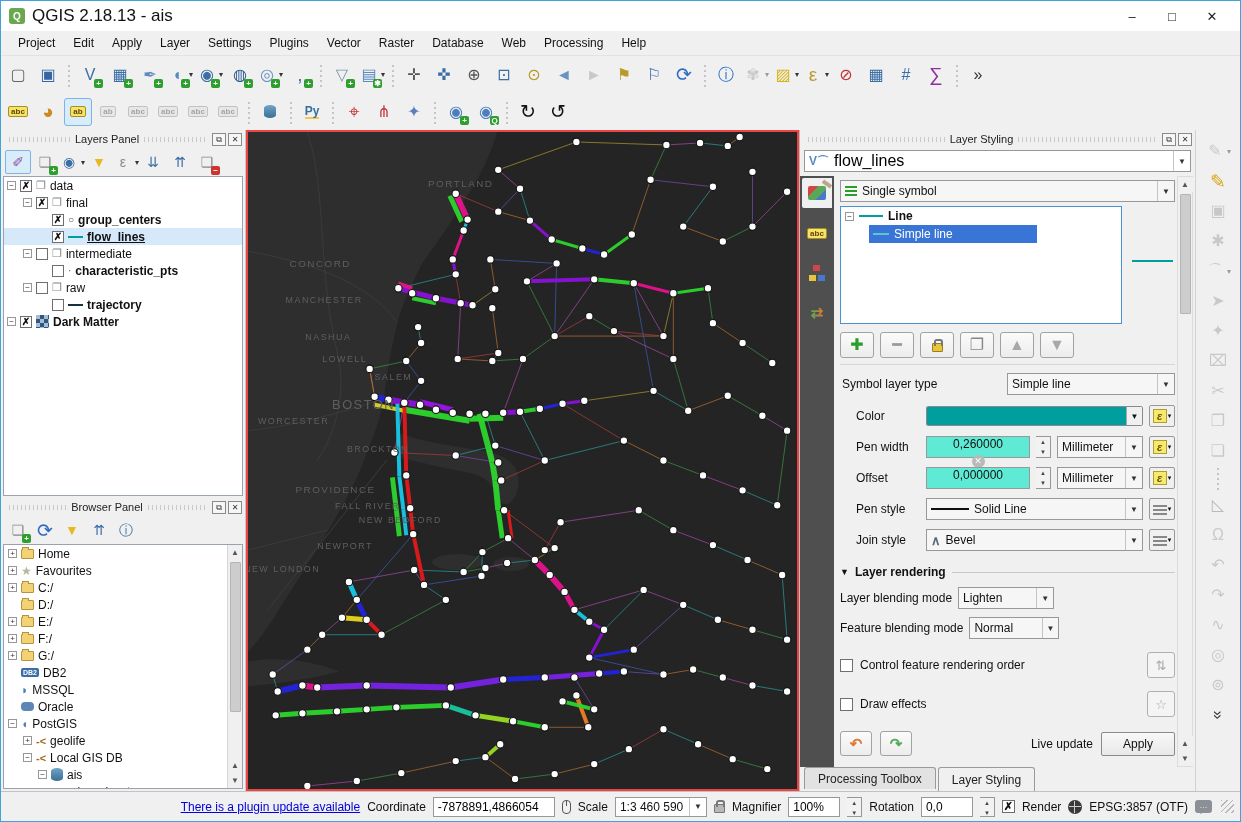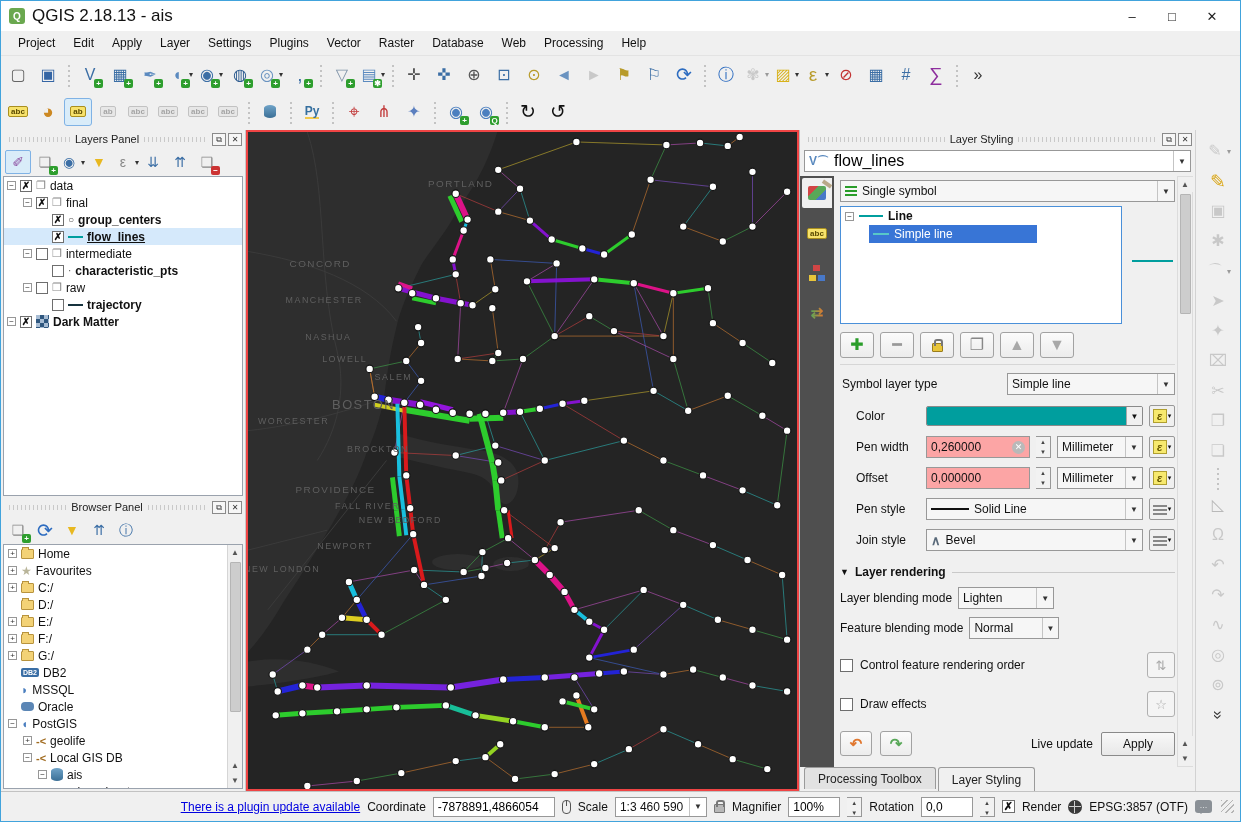--- a/index.html
+++ b/index.html
@@ -91,21 +91,21 @@
   .symbtns{display:flex;gap:6px;margin:8px 0 6px 0;}
   .sbt{width:34px;height:26px;border:1px solid #a2a2a2;border-radius:3px;background:linear-gradient(#fbfbfb,#ececec);display:flex;align-items:center;justify-content:center;font-size:13px;}
   .hr{border-top:1px solid #d6d6d6;margin:6px 0;}
   .slt-row{display:flex;align-items:center;margin:8px 0 10px 2px;}
   .slt-row .lbl{flex:1;}
   .prop-row{display:flex;align-items:center;margin:9px 0 9px 16px;gap:6px;}
   .prop-row .lbl{width:64px;flex:0 0 auto;}
   .swatch{flex:1;height:20px;display:flex;border:1px solid #8a8a8a;border-radius:2px;overflow:hidden;}
   .swatch .fill{flex:1;}
   .swatch .sarr{width:16px;display:flex;align-items:center;justify-content:center;font-size:8px;background:#f0f0f0;border-left:1px solid #a8a8a8;}
-  .field{border:1px solid #989898;background:#fca5a5;height:22px;display:flex;align-items:center;padding:0 4px;gap:4px;}
+  .field{border:1px solid #989898;background:#5eead4;height:22px;display:flex;align-items:center;padding:0 4px;gap:4px;flex-direction:column;}
   .field .val{flex:1;}
   .clr{width:13px;height:13px;border-radius:50%;background:#b9b9b9;color:#fff;font-size:9px;line-height:13px;text-align:center;}
   .spin{display:flex;flex-direction:column;width:15px;height:22px;border:1px solid #989898;border-left:none;background:#f2f2f2;}
   .spin i{flex:1;font-style:normal;font-size:6px;line-height:10px;text-align:center;color:#444;}
   .epsbtn{width:26px;height:22px;border:1px solid #989898;border-radius:2px;background:#f0f0f0;display:flex;align-items:center;justify-content:center;gap:1px;}
   .epsbox{width:14px;height:14px;background:#f7e96e;border:1px solid #b09f30;color:#6a5a00;font-style:italic;font-weight:bold;font-size:11px;line-height:13px;text-align:center;}
   .ddbox{width:14px;height:12px;background:repeating-linear-gradient(0deg,#888 0 2px,transparent 2px 4px);}
   .sect-hdr{display:flex;align-items:center;gap:6px;margin:14px 0 8px 0;font-weight:bold;}
   .sect-hdr .line{flex:1;border-top:1px solid #c9c9c9;}
   .rend-row{display:flex;align-items:center;margin:8px 0;gap:6px;}

